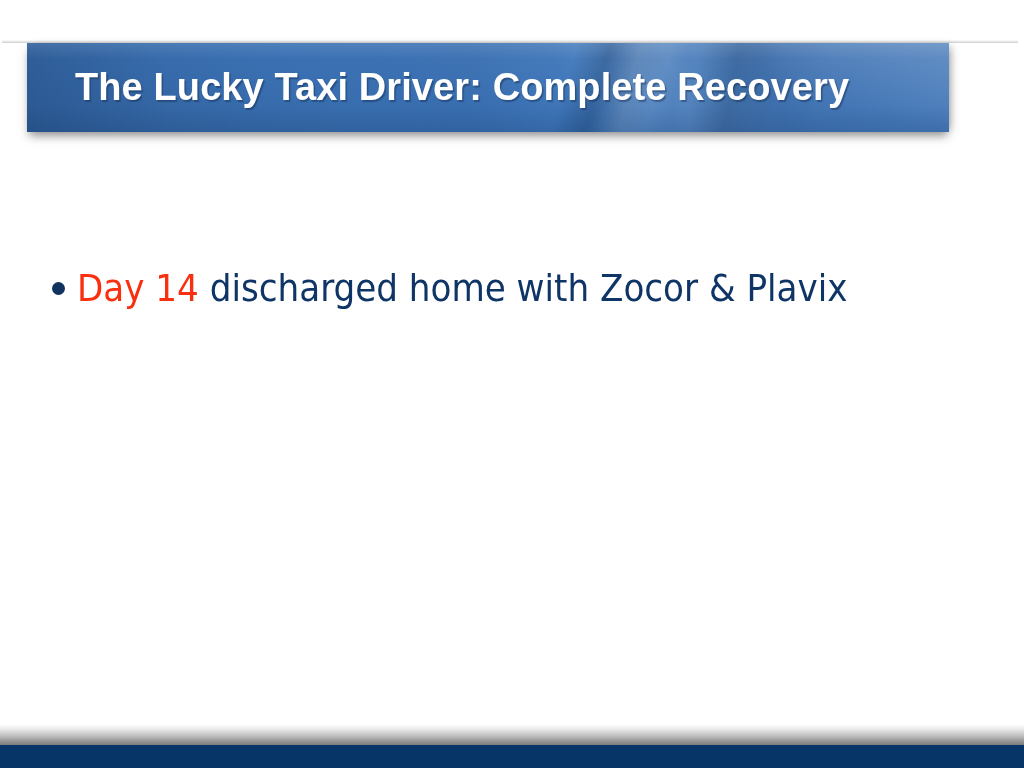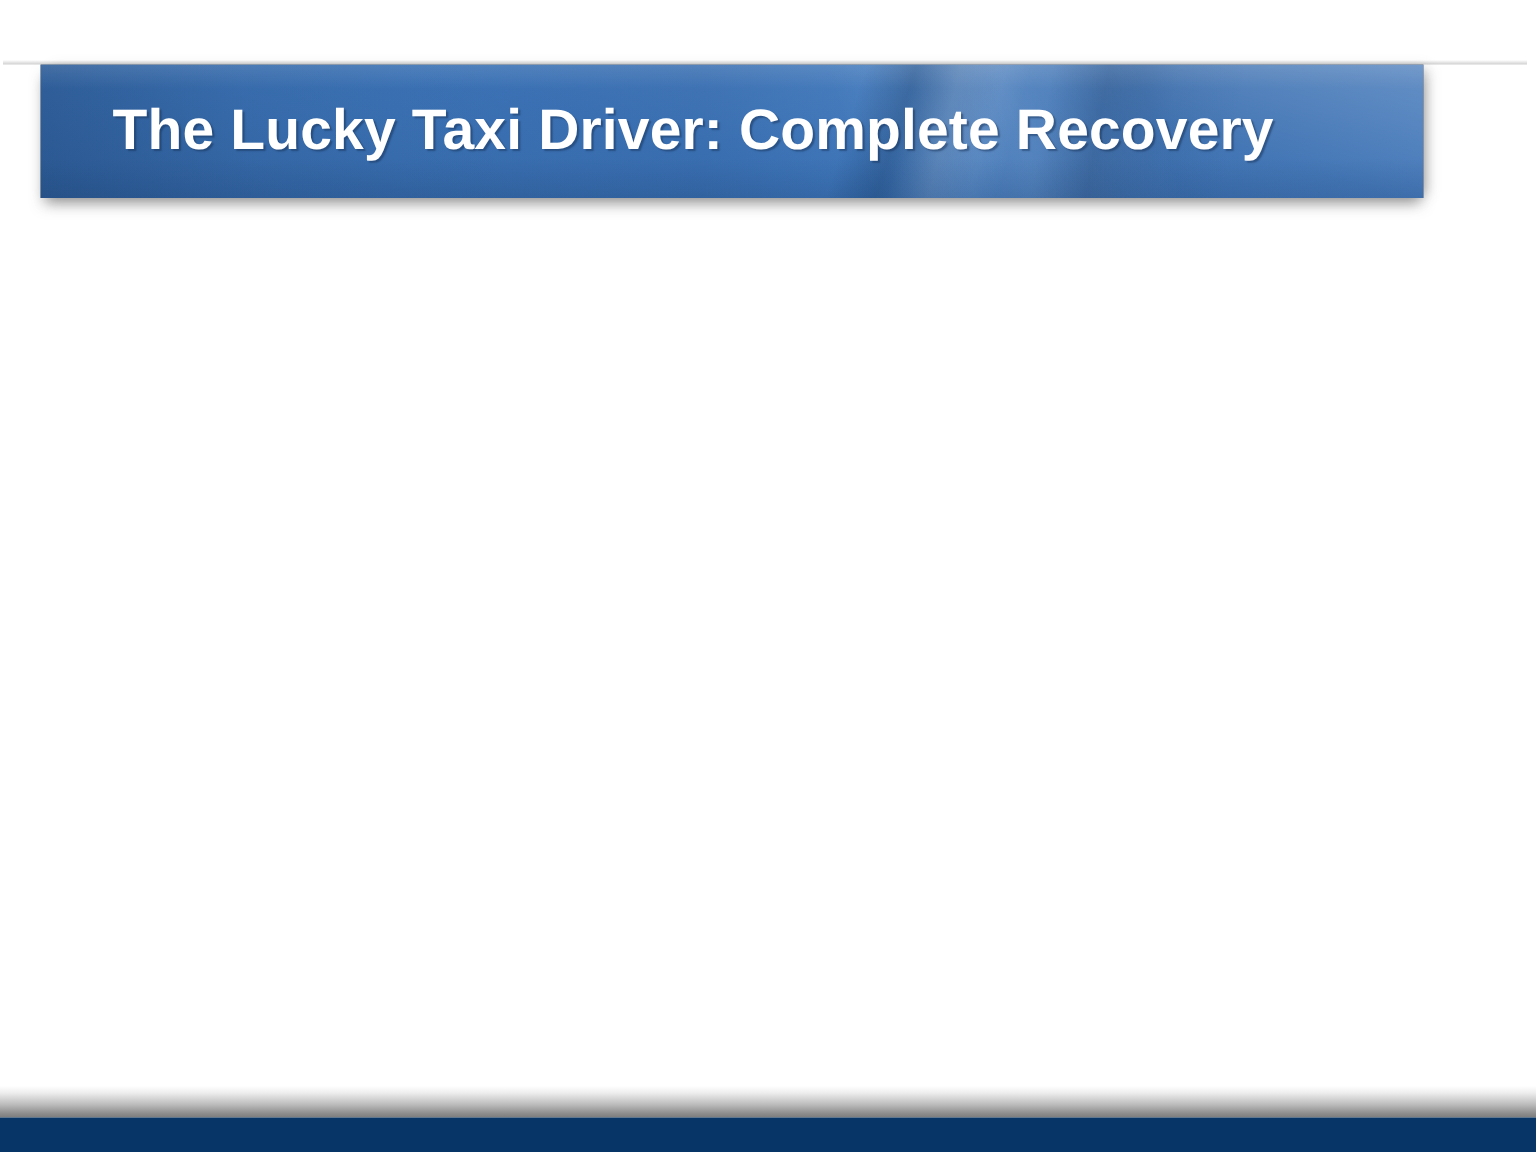--- a/index.html
+++ b/index.html
@@ -145,20 +145,23 @@
   <div class="top-hairline"></div>
 
   <div class="title-banner">
     <div class="title-texture"></div>
     <div class="title-vignette"></div>
     <div class="title-text">The Lucky Taxi Driver: Complete Recovery</div>
   </div>
 
   <div class="content">
 
+    <div class="bullet-row b1">
+      <div class="bullet-text"><span class="bullet-dot"></span><span class="red">Day 14 </span><span class="navy">discharged home with Zocor &amp; Plavix</span></div>
+    </div>
 
 
   </div>
 
   <div class="footer-shadow"></div>
   <div class="footer-bar"></div>
 
 </div>
 
 </body></html>

